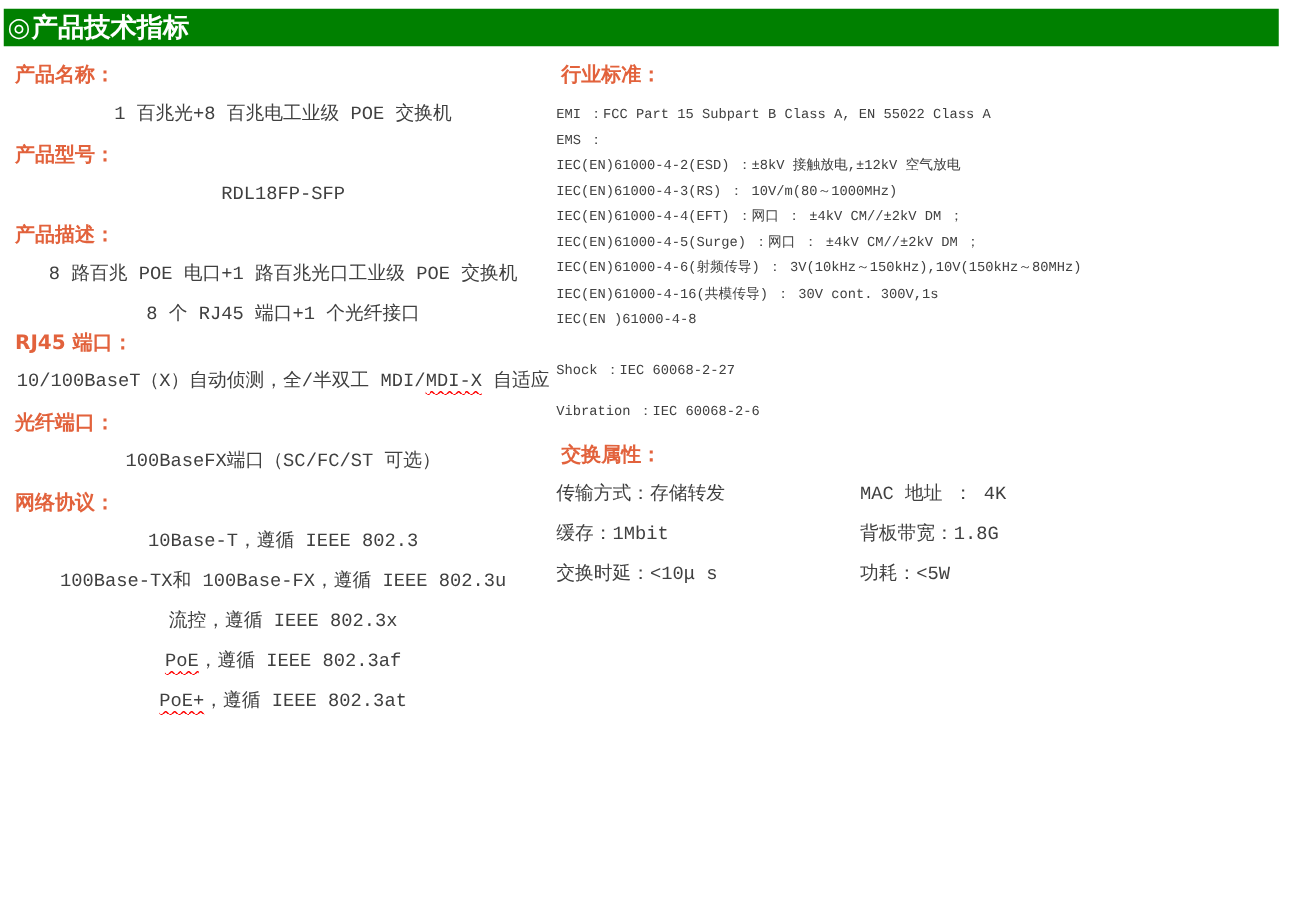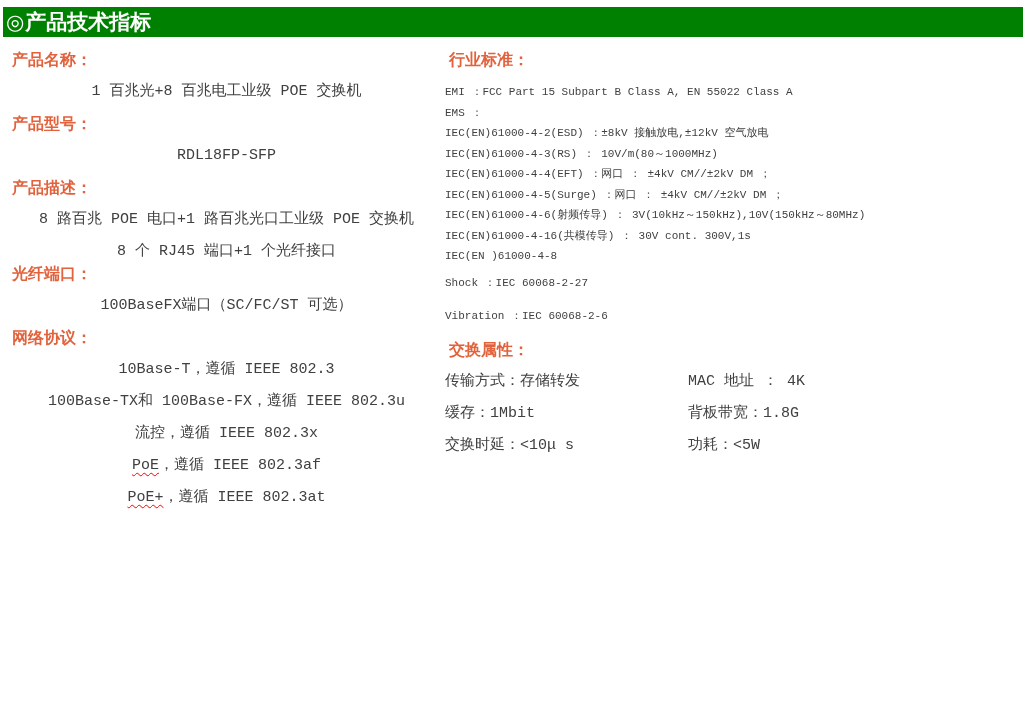--- a/index.html
+++ b/index.html
@@ -56,21 +56,21 @@
   }
   p.mb2{margin-bottom:2px;}
   p.mb6{margin-bottom:6px;}
   
   p.std{
     font-size:11px;
     line-height:20.5px;
     margin:0;
     white-space:nowrap;
   }
-  p.shock{margin-top:6px;}
+  p.shock{margin-top:20px;}
   p.freefall{margin-top:13px;}
   p.vibration{margin-top:13px;}
   h3.switch-h{margin-top:13px;}
   .sw-row{
     font-size:15px;
     line-height:20px;
     margin:0 0 12px 0;
     white-space:nowrap;
   }
   .sw-cell-l{display:inline-block;width:243px;}
@@ -106,20 +106,24 @@
 
     <section>
       <h3 class="sec-h">产品描述：</h3>
       <p class="line">8 路百兆 POE 电口+1 路百兆光口工业级 POE 交换机</p>
     </section>
 
     <section>
       <p class="line mb2">8 个 RJ45 端口+1 个光纤接口</p>
     </section>
 
+    <section>
+      <h3 class="sec-h">RJ45 端口：</h3>
+      <p class="line"><span>10/100BaseT（X）自动侦测，全/半双工 MDI/</span><span class="misspell">MDI-X</span><span> 自适应</span></p>
+    </section>
 
     <section>
       <h3 class="sec-h">光纤端口：</h3>
       <p class="line">100BaseFX端口（SC/FC/ST 可选）</p>
     </section>
 
     <section>
       <h3 class="sec-h">网络协议：</h3>
       <p class="line">10Base-T，遵循 IEEE 802.3</p>
       <p class="line">100Base-TX和 100Base-FX，遵循 IEEE 802.3u</p>

